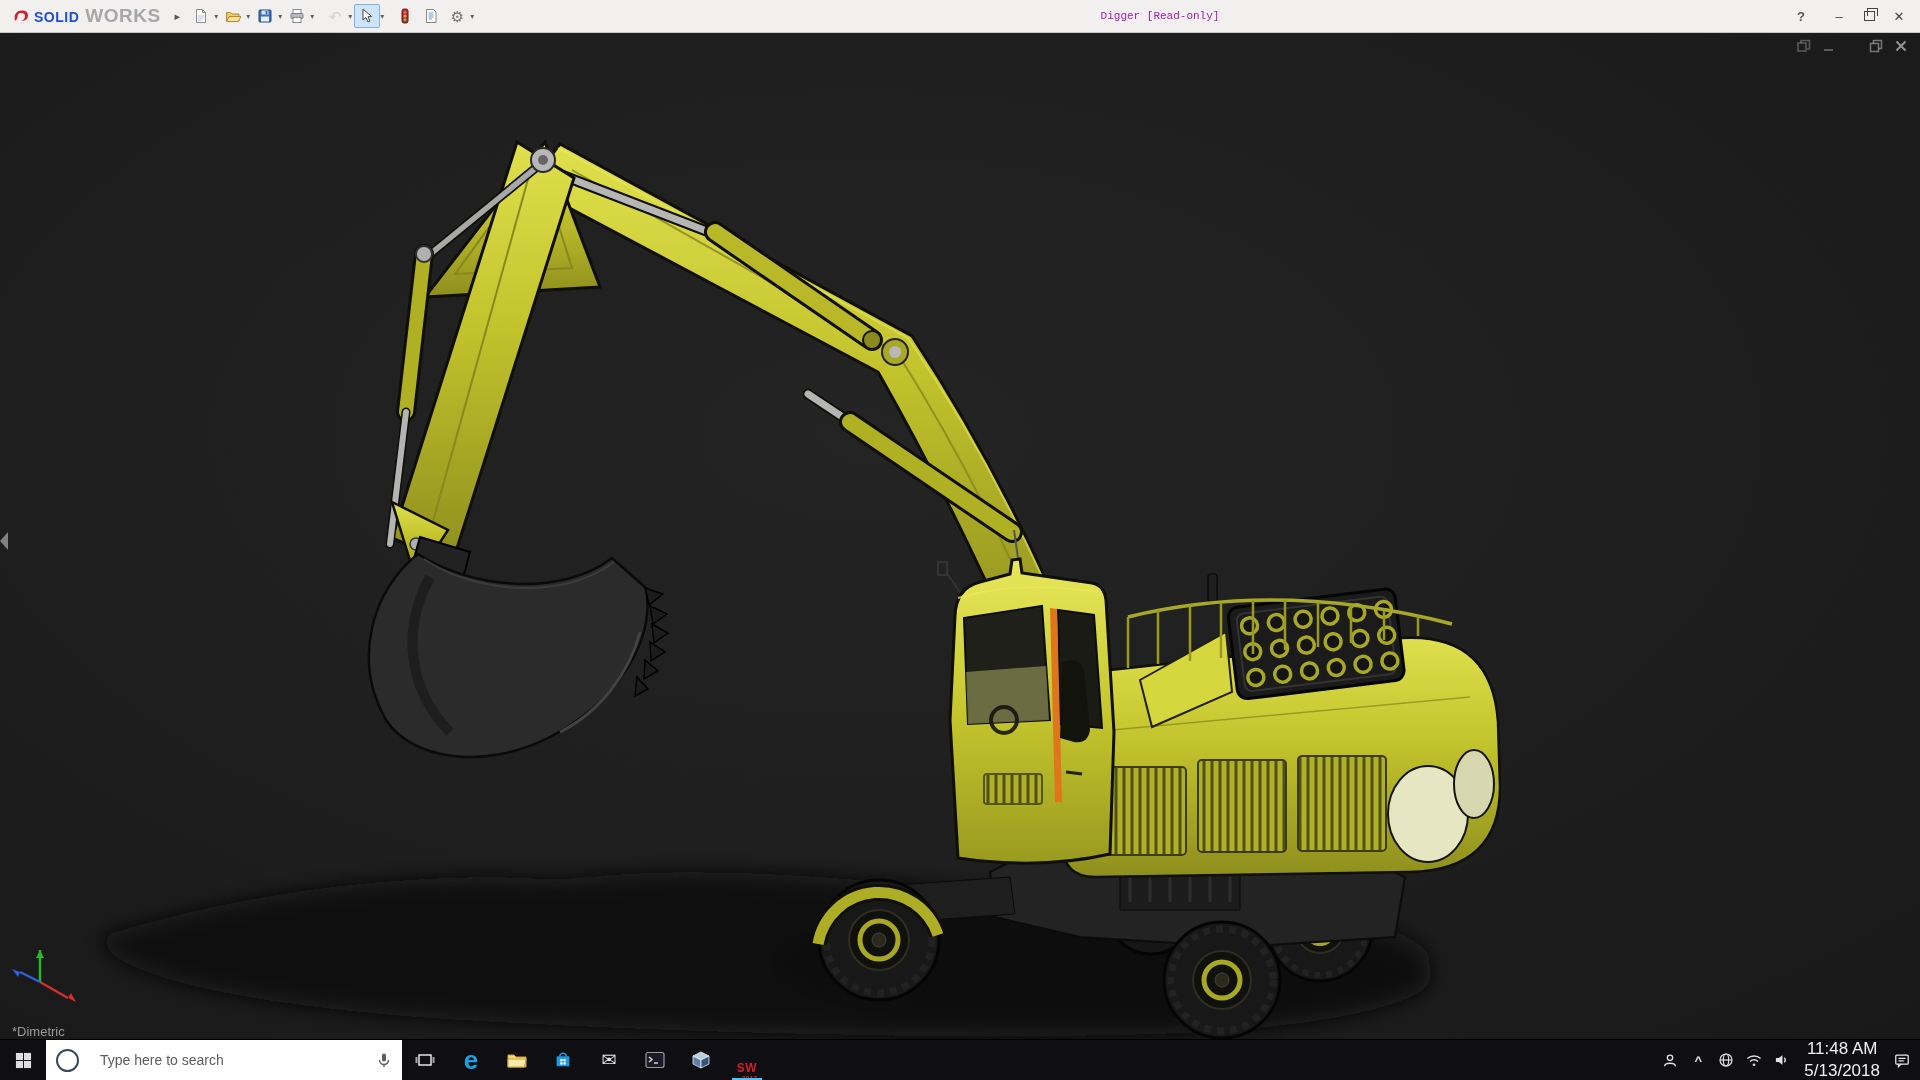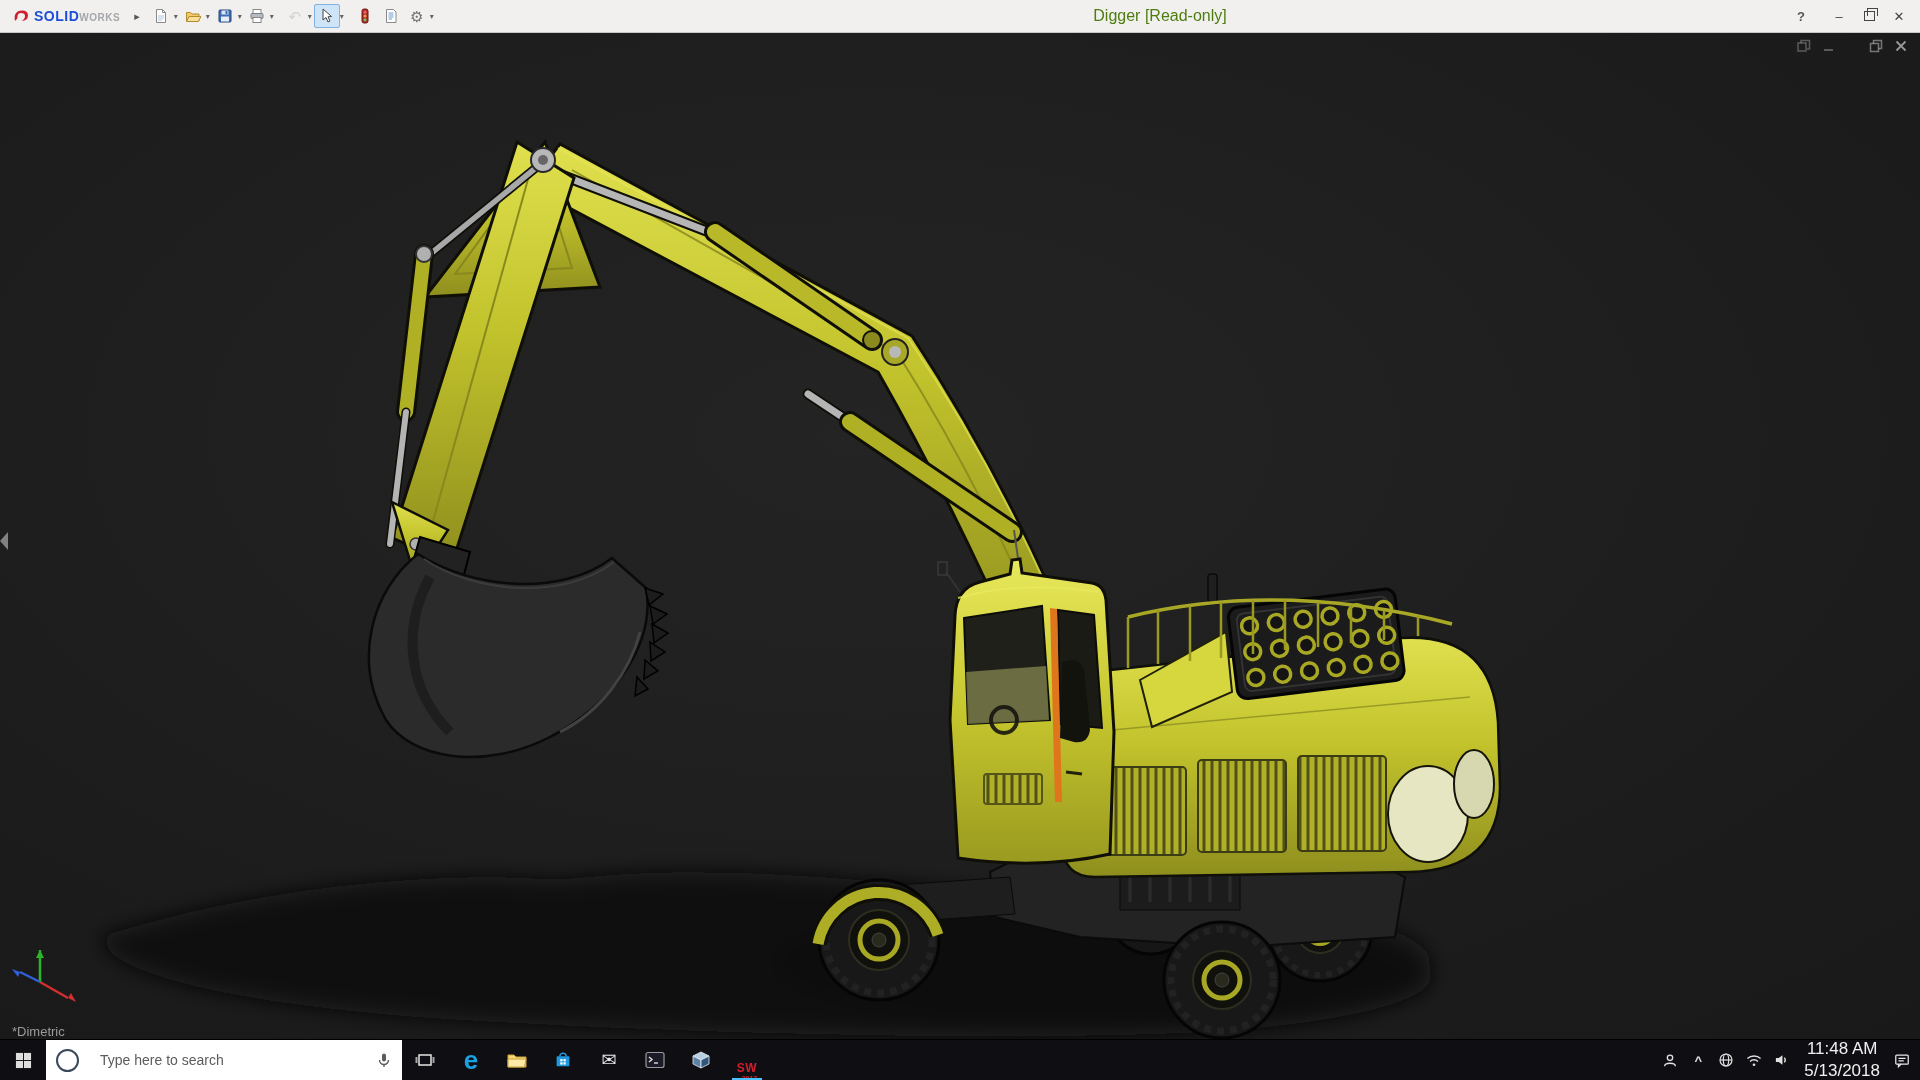--- a/index.html
+++ b/index.html
@@ -3,33 +3,33 @@
 <meta charset="utf-8">
 <style>
   html,body{margin:0;padding:0;width:1920px;height:1080px;overflow:hidden;
     font-family:"Liberation Sans","DejaVu Sans",sans-serif;background:#000;}
 
   
   .titlebar{position:absolute;top:0;left:0;right:0;height:32px;background:#f1f0ee;
     border-bottom:1px solid #c9c7c4;display:flex;align-items:center;padding:0 6px;z-index:30;}
   .brand{display:flex;align-items:center;gap:4px;padding:0 6px;}
   .brand .solid{font-size:14px;font-weight:bold;color:#1d4ed8;letter-spacing:.5px;}
-  .brand .works{font-size:10px;font-weight:bold;color:#a5a7aa;letter-spacing:.5px;}
+  .brand .works{font-size:19px;font-weight:bold;color:#a5a7aa;letter-spacing:.5px;margin-left:6px;}
   .flyout{font-size:11px;color:#555;padding:0 8px;cursor:default;}
   .tools{display:flex;align-items:center;}
   .tbtn{width:26px;height:24px;border:1px solid transparent;background:transparent;
     display:flex;align-items:center;justify-content:center;padding:0;border-radius:2px;}
   .tbtn.active{background:#cfe4f7;border-color:#7fb2e5;}
   .tbtn.disabled{opacity:.55;}
   .caret{font-size:8px;color:#666;margin:0 2px 0 0;}
   .tsep{width:6px;}
   .glyph-undo{font-size:15px;color:#b8b8b8;line-height:1;}
   .glyph-gear{font-size:15px;color:#737373;line-height:1;}
   .title{position:absolute;left:calc(50% + 200px);transform:translateX(-50%);
-    font-size:16px;color:#4d7c0f;white-space:nowrap;}
+    font-size:11px;color:#a21caf;white-space:nowrap;font-family:Liberation Mono, monospace;}
   .winctl{margin-left:auto;display:flex;align-items:center;}
   .wbtn{width:30px;height:28px;display:flex;align-items:center;justify-content:center;
     background:transparent;border:none;font-size:13px;color:#444;}
   .wbtn.help{font-weight:bold;color:#555;margin-right:8px;}
   .restore-shape{position:relative;width:9px;height:8px;border:1.3px solid #444;background:#f1f0ee;}
   .restore-shape::before{content:"";position:absolute;top:-4px;left:2.5px;width:9px;height:7px;
     border:1.3px solid #444;border-bottom:none;}
 
   
   .viewport{position:absolute;top:32px;left:0;right:0;bottom:40px;background:#1e1e1e;z-index:10;border-radius:6px;}

